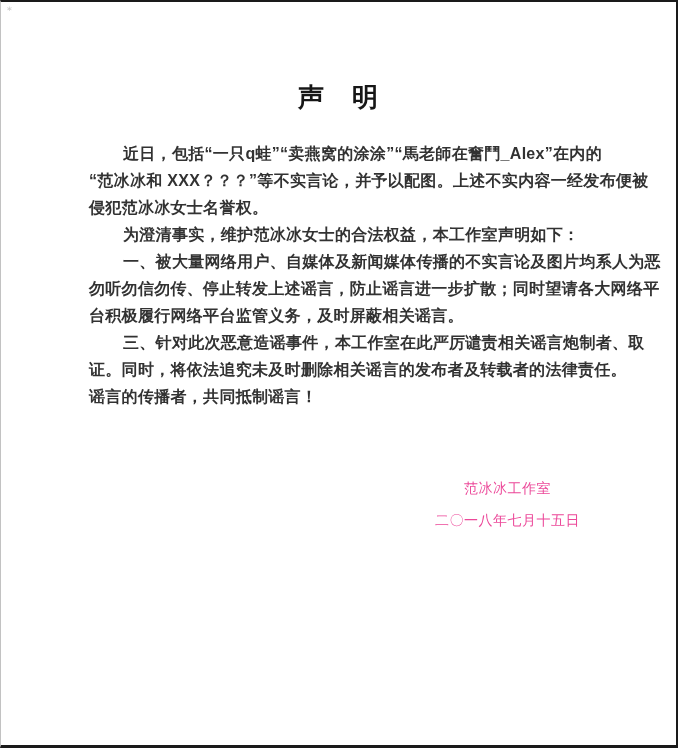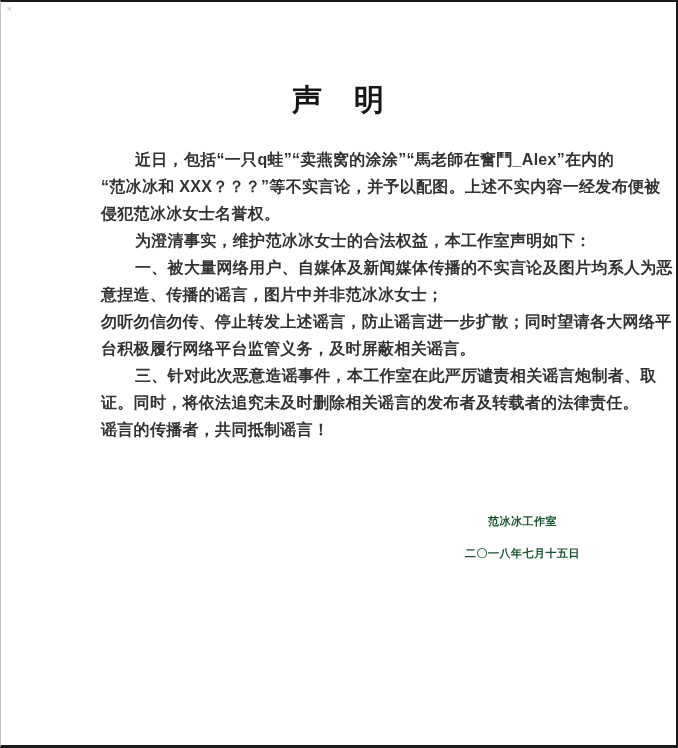--- a/index.html
+++ b/index.html
@@ -26,21 +26,21 @@
     top: 3px;
     left: 3px;
     font-size: 11px;
     color: #c9c9c9;
     line-height: 1;
     user-select: none;
   }
   .doc-title {
     margin: 78px 0 0 0;
     text-align: center;
-    font-size: 30px;
+    font-size: 26px;
     font-weight: 700;
     color: #161616;
     white-space: pre;
     letter-spacing: 1px;
   }
   .doc-body {
     margin-top: 25px;
     padding-left: 88px;
     padding-right: 52px;
   }
@@ -48,37 +48,36 @@
     margin: 0;
     padding: 0;
   }
   .line {
     font-size: 16px;
     line-height: 27px;
     font-weight: 600;
     color: #323232;
     white-space: nowrap;
     letter-spacing: 0.3px;
-    margin-left: 12px;
   }
   .line.indent {
     padding-left: 34px;
   }
   .signature {
     margin-top: 62px;
     margin-left: auto;
     margin-right: 96px;
     width: fit-content;
     text-align: center;
   }
   .signature .sig-line {
-    font-size: 11px;
+    font-size: 14px;
     line-height: 32px;
-    font-weight: 700;
-    color: #14532d;
+    font-weight: 400;
+    color: #ec4899;
     white-space: nowrap;
     letter-spacing: 0.5px;
   }
 </style>
 </head>
 <body>
 
 <div class="page">
 
   <div class="scan-artifact">＊</div>
@@ -92,21 +91,20 @@
       <div class="line">“范冰冰和 XXX？？？”等不实言论，并予以配图。上述不实内容一经发布便被</div>
       <div class="line">侵犯范冰冰女士名誉权。</div>
     </div>
 
     <div class="para">
       <div class="line indent">为澄清事实，维护范冰冰女士的合法权益，本工作室声明如下：</div>
     </div>
 
     <div class="para">
       <div class="line indent">一、被大量网络用户、自媒体及新闻媒体传播的不实言论及图片均系人为恶</div>
-      <div class="line">意捏造、传播的谣言，图片中并非范冰冰女士；</div>
     </div>
 
     <div class="para">
       <div class="line">勿听勿信勿传、停止转发上述谣言，防止谣言进一步扩散；同时望请各大网络平</div>
       <div class="line">台积极履行网络平台监管义务，及时屏蔽相关谣言。</div>
     </div>
 
     <div class="para">
       <div class="line indent">三、针对此次恶意造谣事件，本工作室在此严厉谴责相关谣言炮制者、取</div>
       <div class="line">证。同时，将依法追究未及时删除相关谣言的发布者及转载者的法律责任。</div>

